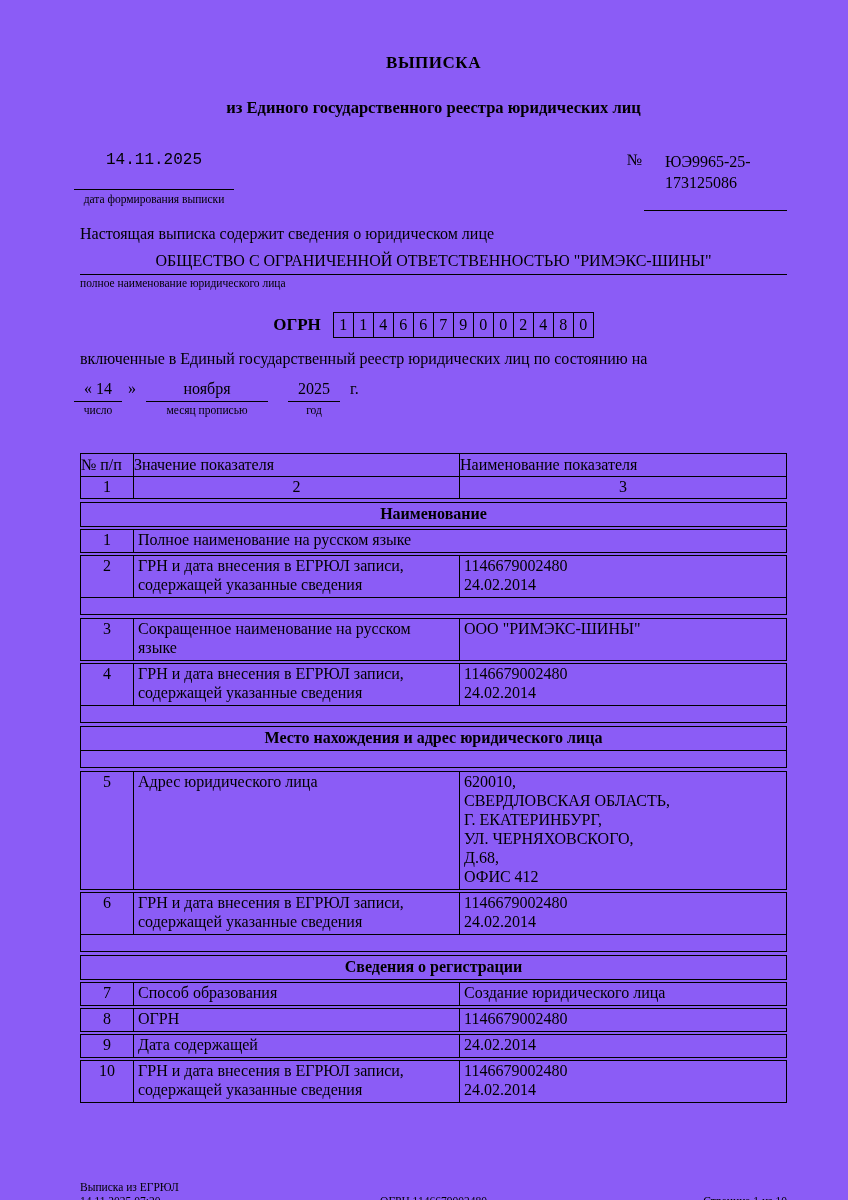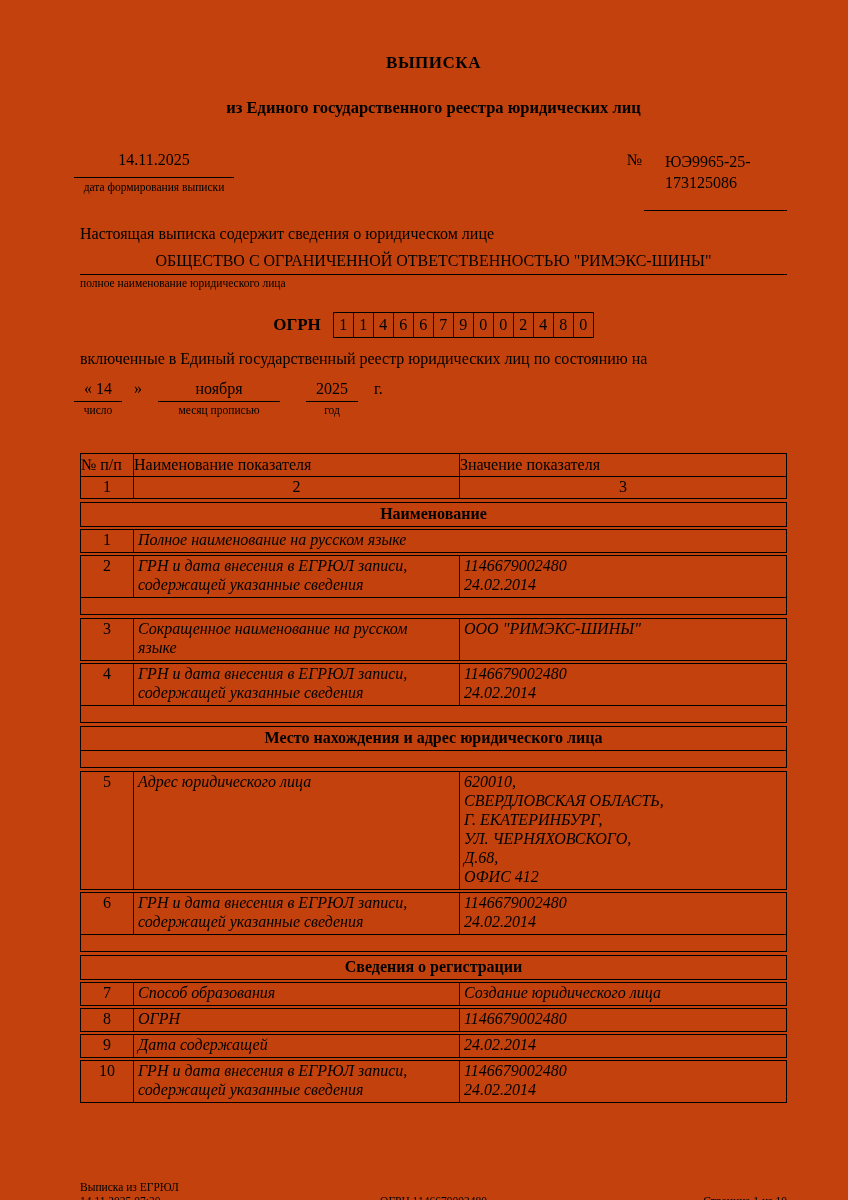--- a/index.html
+++ b/index.html
@@ -1,48 +1,48 @@
 <!DOCTYPE html>
 <html><head>
 <meta charset="utf-8">
 <style>
   * { margin:0; padding:0; box-sizing:border-box; }
   html,body { background:#e9e9e9; }
   .page {
-    width:848px; height:1200px; position:relative; background:#c2410c;
+    width:848px; height:1200px; position:relative; background:#8b5cf6;
     font-family:"Liberation Serif", serif; font-size:16px; color:#000;
     margin:0 auto; overflow:hidden;
   }
   .content { padding:0 61px 0 80px; }
 
   .doc-title { text-align:center; font-weight:bold; font-size:17px; padding-top:53px; letter-spacing:.5px; }
   .doc-subtitle { text-align:center; font-weight:bold; font-size:16.5px; margin-top:25px; }
 
   .meta-row { display:flex; justify-content:space-between; margin-top:33px; }
   .date-block { width:160px; margin-left:-6px; }
-  .date-value { text-align:center; padding-bottom:8px; border-bottom:1px solid #000; }
+  .date-value { text-align:center; padding-bottom:20px; border-bottom:1px solid #000;font-family:Liberation Mono, monospace; }
   .date-caption { font-size:11.5px; text-align:center; margin-top:3px; }
   .number-block { display:flex; align-items:flex-start; }
   .number-sign { margin-right:2px; }
   .number-value { white-space:pre-line; border-bottom:1px solid #000; min-width:143px; padding:0 0 17px 21px; line-height:21px; }
 
   .statement { margin-top:14px; }
   .company { text-align:center; margin-top:9px; padding-bottom:4px; border-bottom:1px solid #000; }
   .company-caption { text-align:left; font-size:11.5px; margin-top:2px; }
 
   .ogrn-row { display:flex; justify-content:center; align-items:center; margin-top:23px; }
   .ogrn-label { font-weight:bold; font-size:17px; margin-right:12px; }
   .ogrn-boxes { display:flex; }
   .ogrn-box { width:21px; height:26px; border:1px solid #000; margin-left:-1px;
               display:flex; align-items:center; justify-content:center; font-size:16px; }
   .ogrn-box:first-child { margin-left:0; }
 
   .included { margin-top:12px; }
 
-  .record-date { display:flex; align-items:flex-start; margin-top:12px; margin-left:-6px;gap:6px; }
+  .record-date { display:flex; align-items:flex-start; margin-top:12px; margin-left:-6px; }
   .seg { text-align:center; }
   .seg-line { border-bottom:1px solid #000; padding-bottom:3px; }
   .day-seg { width:48px; }
   .quote-close { margin:0 10px 0 6px; }
   .month-seg { width:122px; }
   .year-seg { width:52px; margin-left:20px; }
   .g-suffix { margin-left:10px; }
   .seg-caption { font-size:11.5px; margin-top:2px; text-align:center; }
 
   .tbl { margin-top:37px; }
@@ -51,21 +51,21 @@
   .blk.first { margin-top:0; }
   .row3 { display:grid; grid-template-columns:52px 326px 1fr; }
   .row3 > div { padding:0 4px 3px 4px; line-height:19px; }
   .row3 > div + div { border-left:1px solid #000; }
   .cell-num { text-align:center; padding-left:0 !important; padding-right:0 !important; }
   .hdr-row > div { padding:1px 0 2px; }
   .nums-row { border-top:1px solid #000; }
   .nums-row > div { text-align:center; padding:0 0 2px; }
   .sec-row { font-weight:bold; text-align:center; padding:1px 0 3px; line-height:19px; }
   .spacer-row { border-top:1px solid #000; height:17px; }
-  .pre { white-space:pre-line;font-style:italic; }
+  .pre { white-space:pre-line; }
 
   .footer { position:absolute; left:80px; right:61px; top:1157px;
             display:flex; justify-content:space-between; align-items:flex-end;
             font-size:11.5px; line-height:14px; }
   .footer-left { white-space:pre-line; flex:1; }
   .footer-center { flex:1; text-align:center; }
   .footer-right { flex:1; text-align:right;margin-top:37px; }
 </style>
 </head>
 <body>
@@ -129,22 +129,22 @@
         <div class="seg-caption">год</div>
       </div>
       <div class="g-suffix">г.</div>
     </div>
 
     <div class="tbl">
 
       <div class="blk first">
         <div class="row3 hdr-row">
           <div>№ п/п</div>
+          <div>Значение показателя</div>
           <div>Наименование показателя</div>
-          <div>Значение показателя</div>
         </div>
         <div class="row3 nums-row">
           <div>1</div>
           <div>2</div>
           <div>3</div>
         </div>
       </div>
 
       <div class="blk mt3 sec-row">Наименование</div>
 

